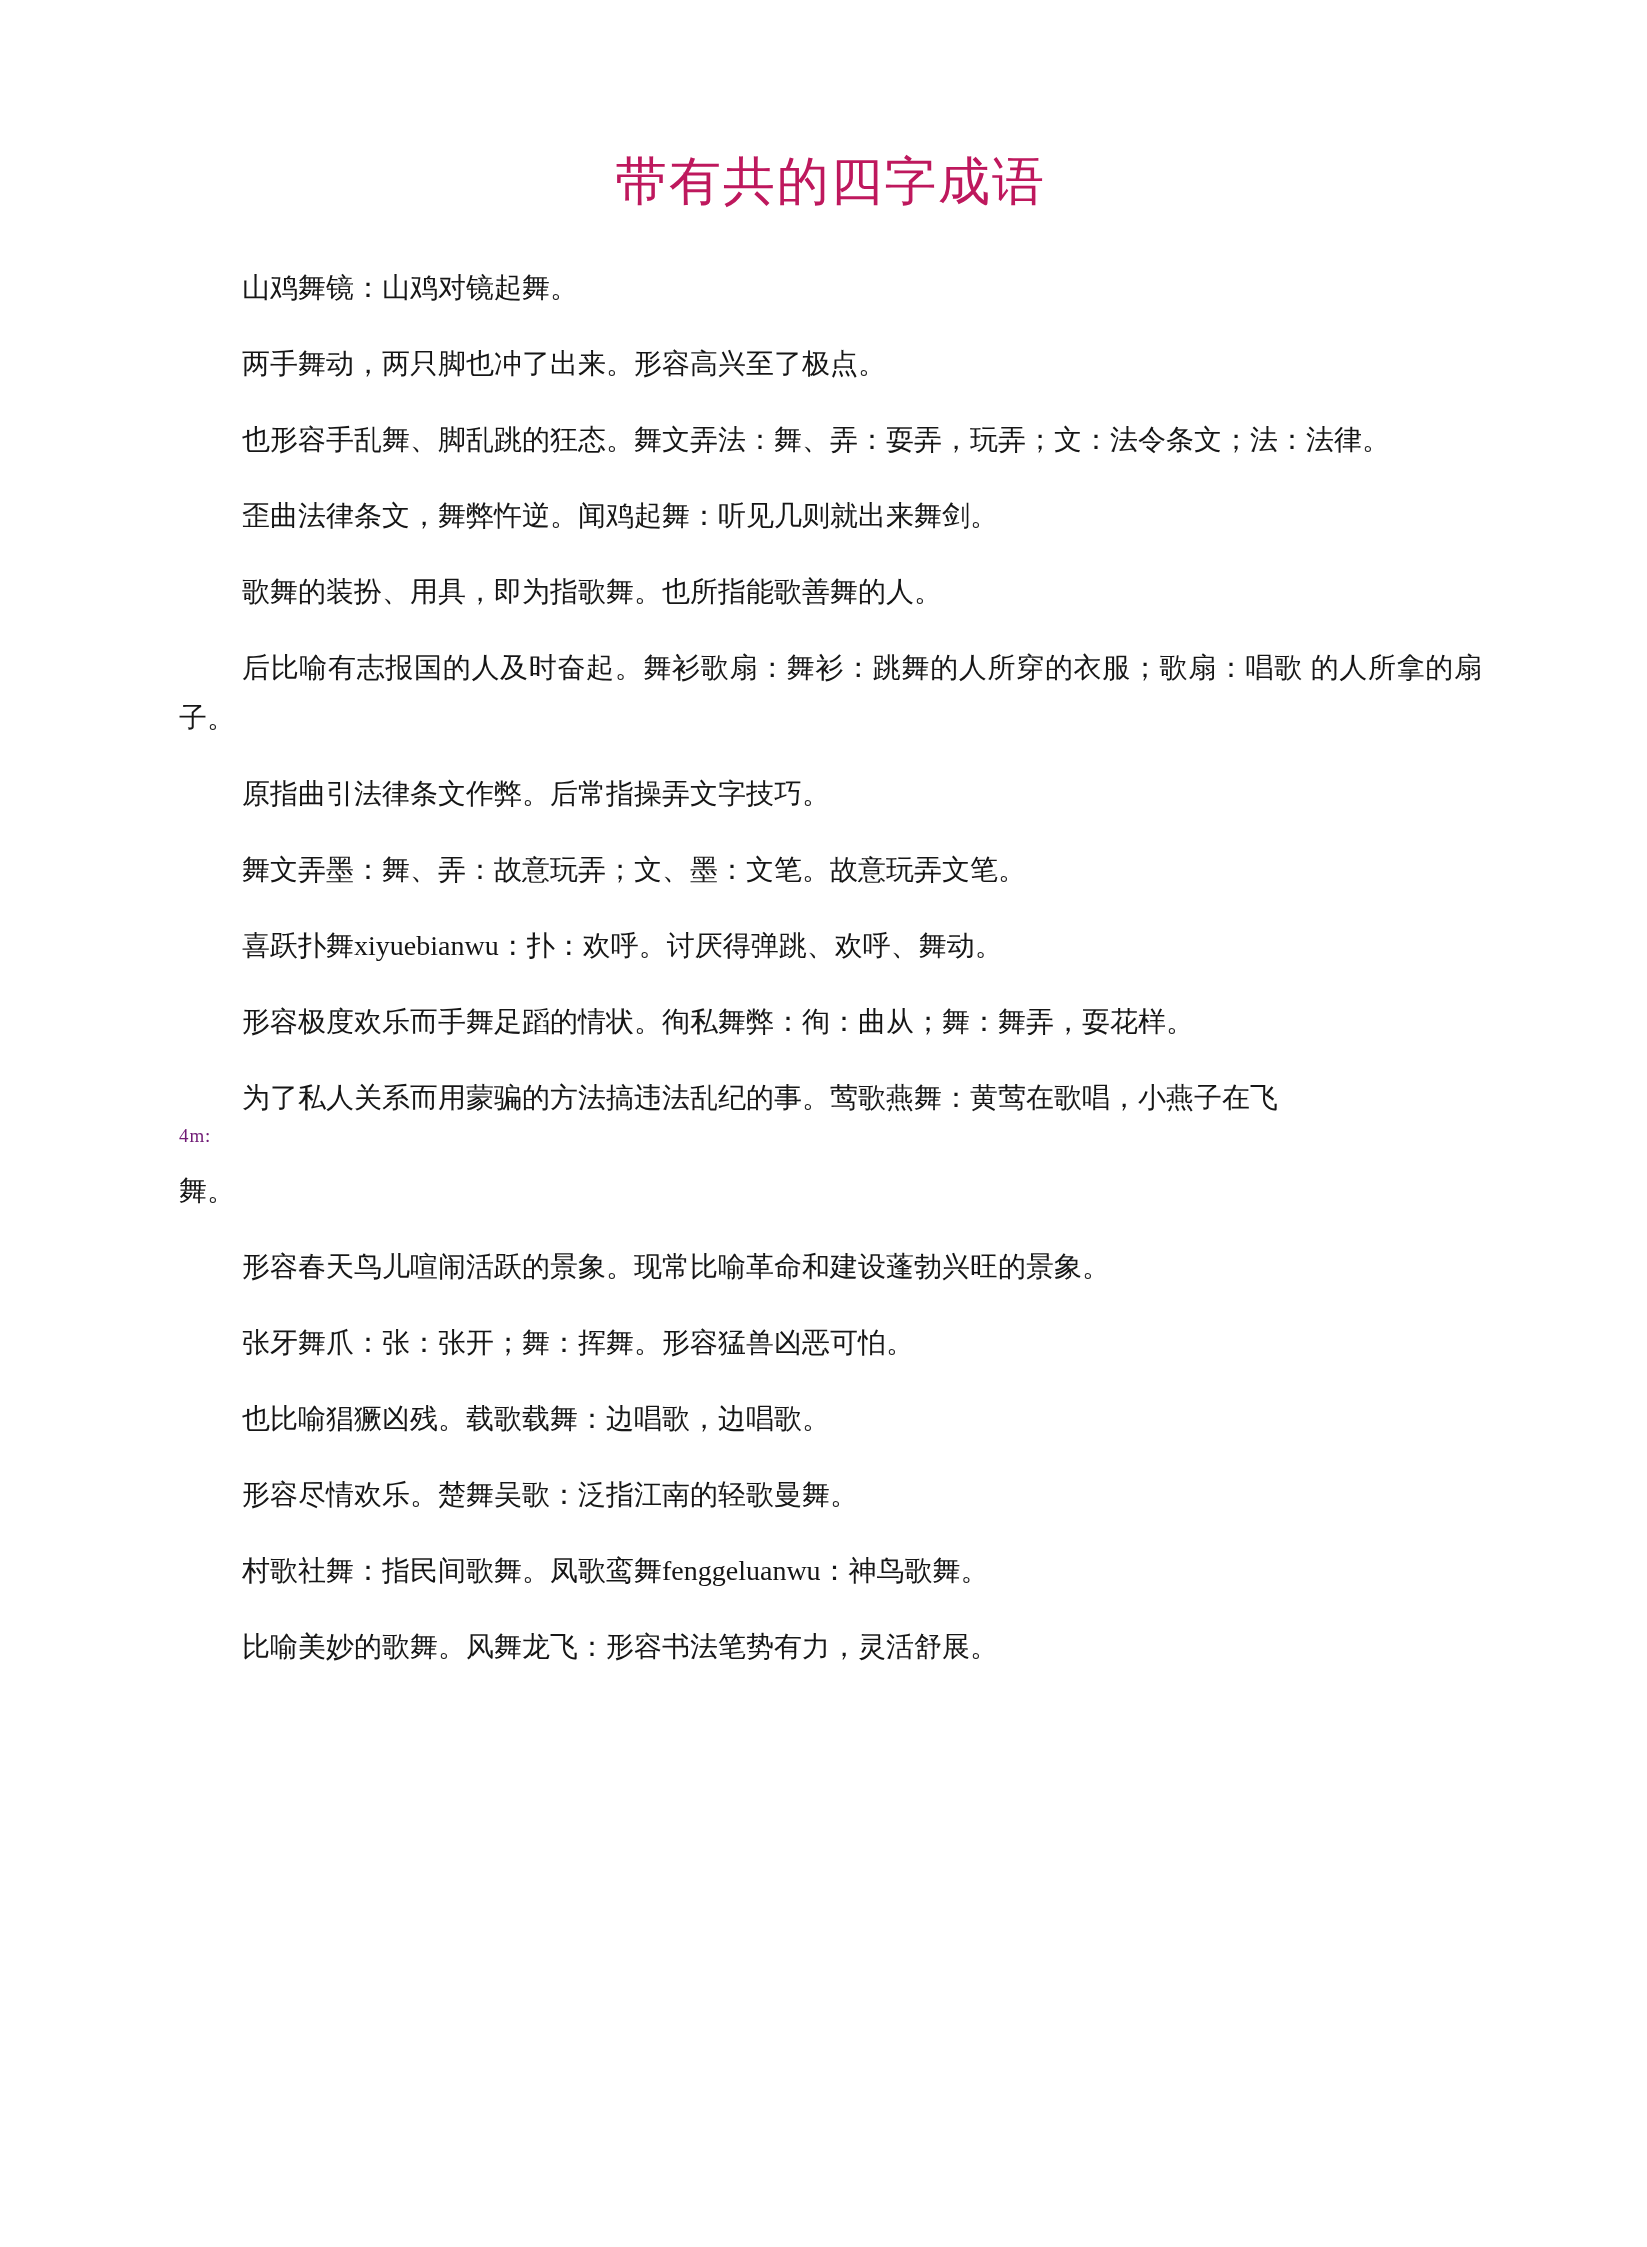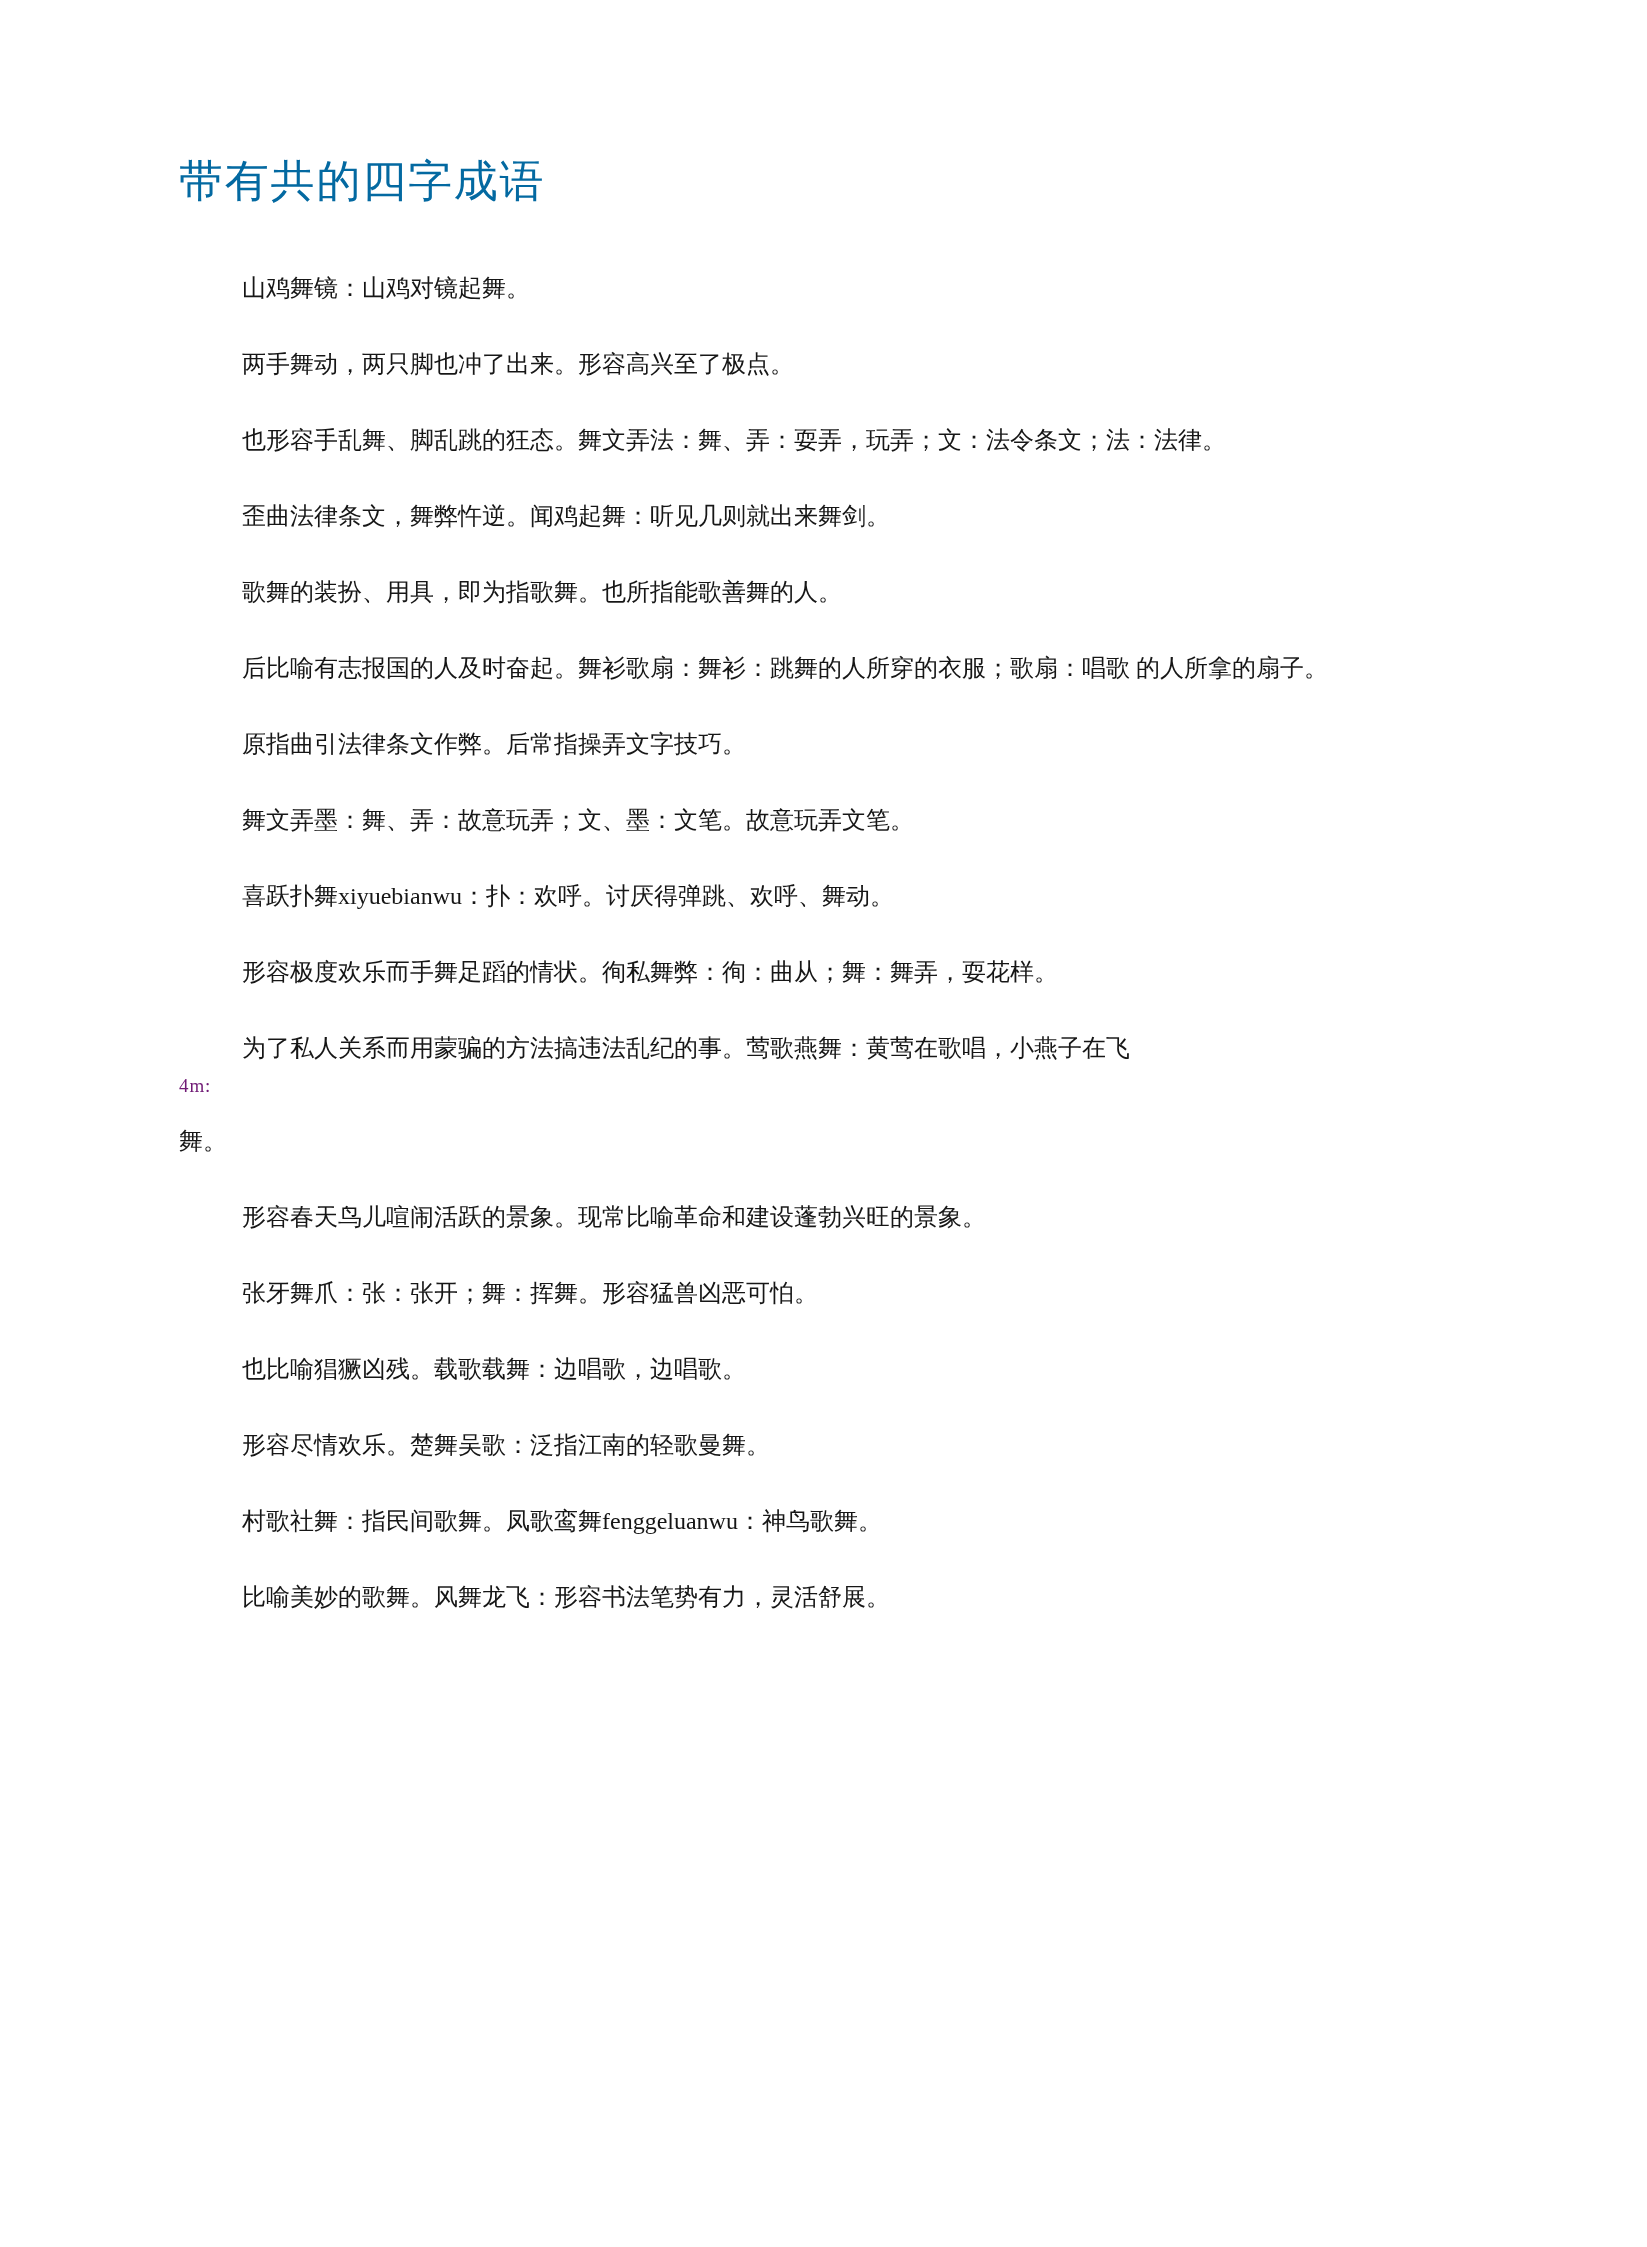--- a/index.html
+++ b/index.html
@@ -14,33 +14,34 @@
     background: #ffffff;
     box-sizing: border-box;
     padding: 156px 166px 0 179px;
     overflow: hidden;
     font-family: "Liberation Serif", "DejaVu Serif", serif;
     color: #141414;
   }
   .doc-title {
     width: 1303px;
     margin: 0 0 56px 0;
-    font-size: 44px;
+    font-size: 52px;
     line-height: 51px;
     font-weight: 500;
+    text-align: center;
     letter-spacing: 1.8px;
-    color: #0369a1;
+    color: #be185d;
   }
   .content {
     width: 1303px;
   }
   p.para, p.cont {
     width: 1303px;
     margin: 0 0 26px 0;
-    font-size: 24px;
+    font-size: 28px;
     line-height: 50px;
     text-align: justify;
     overflow-wrap: break-word;
     color: #161616;
   }
   p.para {
     text-indent: 63px;
   }
   p.cont {
     text-indent: 0;

